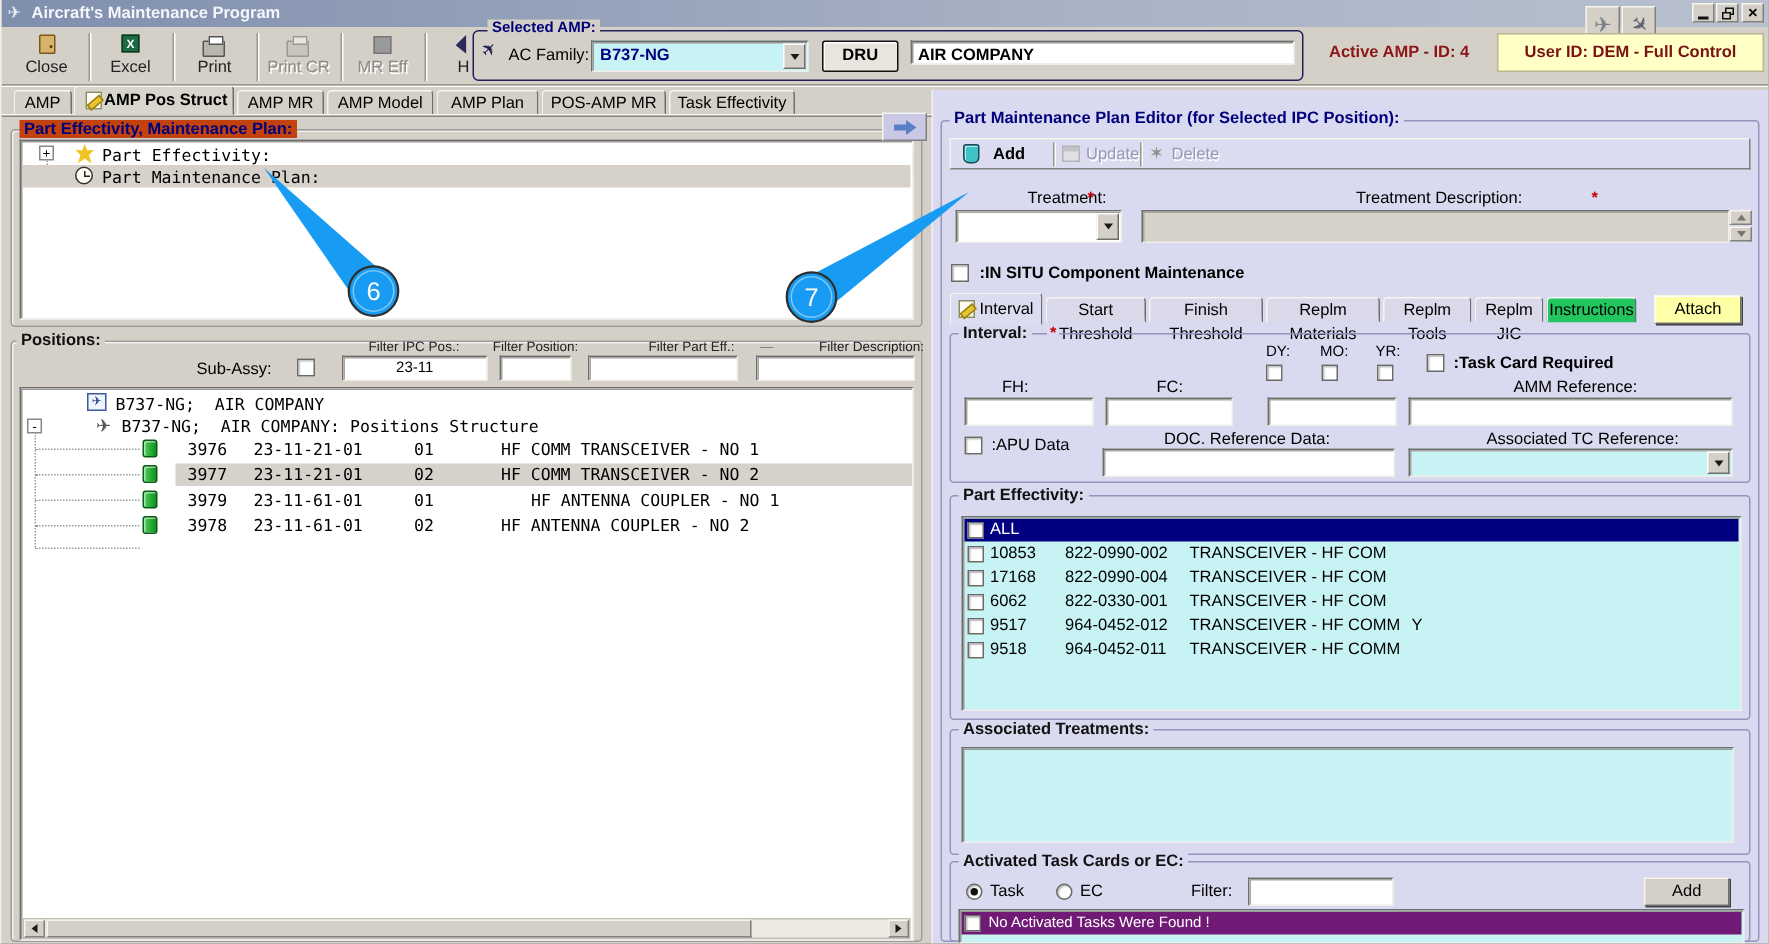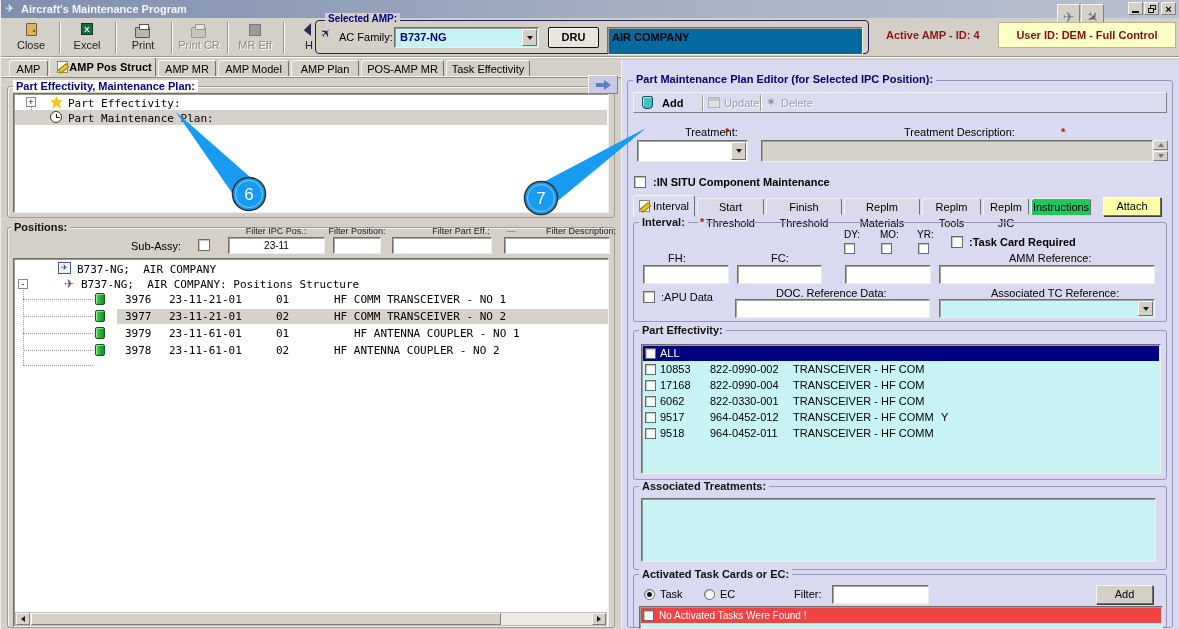--- a/index.html
+++ b/index.html
@@ -131,21 +131,21 @@
     <span class="abs" style="left:338px;top:13px;">AC Family:</span>
     <div class="abs sunken cyanbox" style="left:393px;top:9px;width:145px;height:21px;">
       <span class="bold navy" style="position:absolute;left:5px;top:3px;font-size:11px;">B737-NG</span>
       <span class="ddbtn">
           <span class="arr-dn"></span>
         </span>
     </div>
     <div class="abs" style="left:547px;top:9px;width:51px;height:21px;background:#e8e5de;border:1px solid #111;border-radius:2px;box-shadow:inset 1px 1px 0 #fff;text-align:center;line-height:19px;">
       <span class="bold">DRU</span>
     </div>
-    <div class="abs sunken" style="left:606px;top:9px;width:256px;height:28px;background:#0369a1;padding-left:12px;">
+    <div class="abs sunken" style="left:606px;top:9px;width:256px;height:16px;background:#ffffff;padding-left:12px;">
       <span style="position:absolute;left:4px;top:3px;font-weight:600;">AIR COMPANY</span>
     </div>
 
     <span class="abs bold maroon" style="left:885px;top:11px;">Active AMP - ID: 4</span>
     <div class="abs" style="left:997px;top:4px;width:178px;height:26px;background:#ffffc6;border:1px solid #b9b68f;text-align:center;">
       <span class="bold" style="line-height:24px;color:#7a1212;">User ID: DEM - Full Control</span>
     </div>
   </div>
 
   <div class="tab" style="left:8px;width:39px;"><span>AMP</span></div>
@@ -155,21 +155,21 @@
   </div>
   <div class="tab" style="left:157px;width:58px;"><span>AMP MR</span></div>
   <div class="tab" style="left:217px;width:71px;"><span>AMP Model</span></div>
   <div class="tab" style="left:290px;width:68px;"><span>AMP Plan</span></div>
   <div class="tab" style="left:360px;width:83px;"><span>POS-AMP MR</span></div>
   <div class="tab" style="left:445px;width:84px;"><span>Task Effectivity</span></div>
   <div class="tab" style="left:531px;width:77px;margin-top:40px;"><span>MRB Category</span></div>
   <div class="abs" style="left:0;top:76px;width:620px;height:2px;border-top:1px solid #f6f4ee;border-bottom:1px solid #8a887f;z-index:2;"></div>
 
   <div class="abs grp" style="left:6px;top:86px;width:608px;height:132px;"></div>
-  <span class="grp-label navy" style="left:12px;top:80px;background:#ffffff;">Part Effectivity, Maintenance Plan:</span>
+  <span class="grp-label navy" style="left:12px;top:80px;background:#c2410c;">Part Effectivity, Maintenance Plan:</span>
 
   <div class="abs sunken" style="left:12px;top:93px;width:596px;height:120px;background:#fff;">
     <div class="dotline-v" style="left:17px;top:10px;height:16px;"></div>
     <div class="dotline" style="left:17px;top:24px;width:18px;"></div>
 
     <div class="abs" style="left:0;top:2px;width:594px;height:14px;">
       <span class="abs" style="left:12px;top:1px;width:10px;height:10px;background:#fff;border:1px solid #888;font-size:9px;line-height:8px;text-align:center;"><span>+</span></span>
       <span class="star-ic" style="left:36px;top:0;"></span>
       <span class="mono" style="position:absolute;left:54px;top:1px;">Part Effectivity:</span>
     </div>
@@ -405,21 +405,21 @@
   <span class="radio sel" style="left:643px;top:589px;"></span>
   <span class="abs" style="left:659px;top:588px;">Task</span>
   <span class="radio" style="left:703px;top:589px;"></span>
   <span class="abs" style="left:719px;top:588px;">EC</span>
   <span class="abs" style="left:793px;top:588px;">Filter:</span>
   <div class="inp" style="left:831px;top:585px;width:97px;height:19px;"></div>
   <div class="abs raised" style="left:1095px;top:585px;width:57px;height:19px;text-align:center;line-height:17px;">
     <span>Add</span>
   </div>
   <div class="abs sunken cyanbox" style="left:638px;top:606px;width:524px;height:23px;overflow:hidden;">
-    <div class="abs" style="left:1px;top:1px;width:520px;height:15px;background:#ef4444;">
+    <div class="abs" style="left:1px;top:1px;width:520px;height:15px;background:#701a75;">
       <span class="cb" style="left:2px;top:2px;"></span>
       <span style="position:absolute;left:18px;top:2px;color:#fff;font-size:10px;">No Activated Tasks Were Found !</span>
     </div>
   </div>
 
   <svg class="abs" style="left:0;top:0;width:1179px;height:629px;pointer-events:none;z-index:50;" viewBox="0 0 1179 629">
     <polygon points="175,112 238,203 258,185" fill="#189bf2"></polygon>
     <polygon points="645,128 533,187 547,209" fill="#189bf2"></polygon>
     <circle cx="248" cy="194" r="16.5" fill="#189bf2" stroke="#2e2e2e" stroke-width="1.5"></circle>
     <circle cx="248" cy="194" r="13.5" fill="none" stroke="rgba(255,255,255,0.45)" stroke-width="1"></circle>

